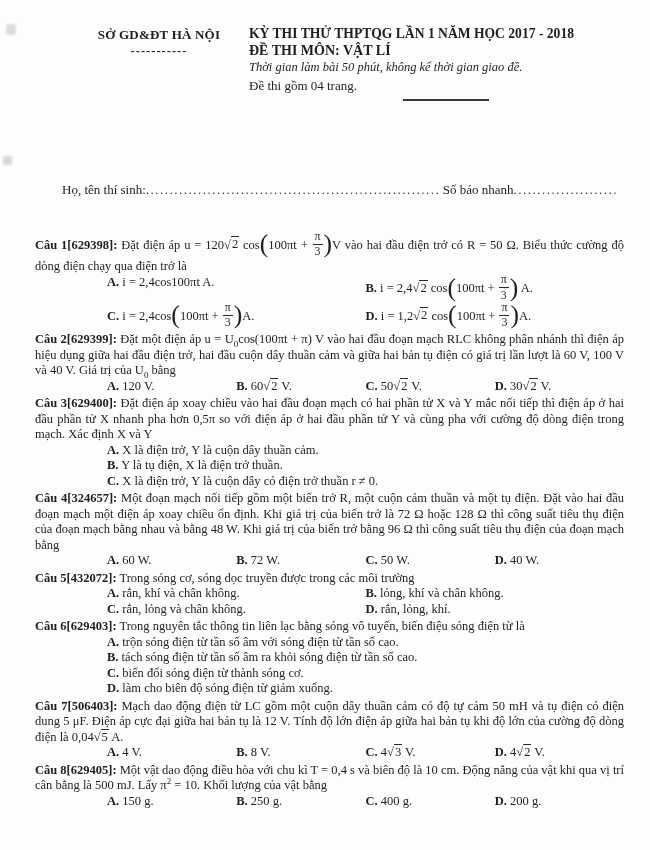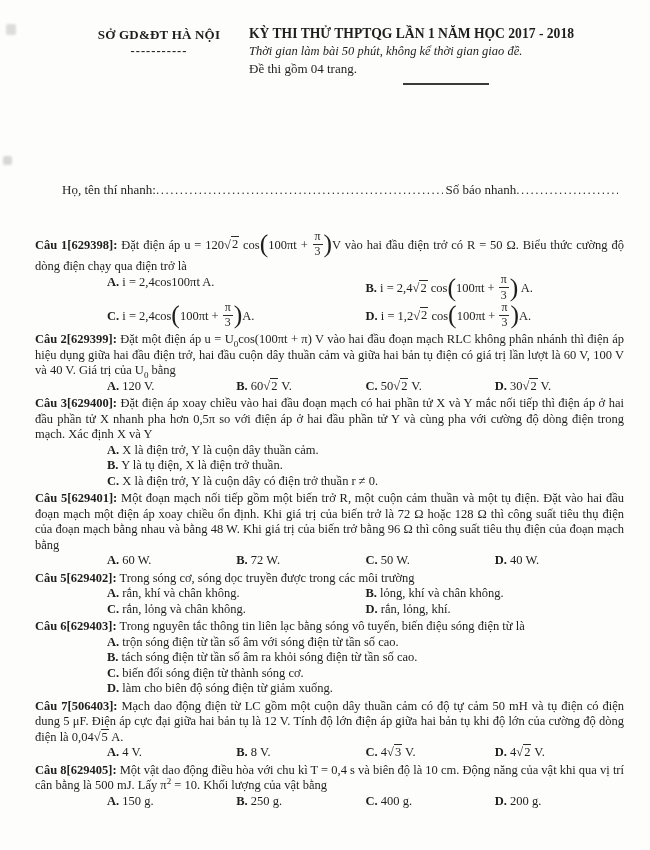--- a/index.html
+++ b/index.html
@@ -60,28 +60,29 @@
 <div class="blot b1"></div>
 <div class="blot b2"></div>
 
 <header>
   <div class="h-left">
     <div class="l1">SỞ GD&amp;ĐT HÀ NỘI</div>
     <div class="dash">-----------</div>
   </div>
   <div class="h-right">
     <div class="t1">KỲ THI THỬ THPTQG LẦN 1 NĂM HỌC 2017 - 2018</div>
+    <div class="t2">ĐỀ THI MÔN: VẬT LÍ</div>
     <div class="t3">Thời gian làm bài 50 phút, không kể thời gian giao đề.</div>
     <div class="t4">Đề thi gồm 04 trang.</div>
     <div class="rule"></div>
   </div>
 </header>
 
 <div class="cand">
-  <span class="lbl">Họ, tên thí nhanh:</span>
+  <span class="lbl">Họ, tên thí sinh:</span>
   <span class="dots grow">........................................................................................</span>
   <span class="lbl2">Số  báo nhanh</span>
   <span class="dots fixed">.....................................</span>
 </div>
 
 <main>
     <div class="question">
       <p class="stem"><span class="qnum">Câu 1[629398]:</span> Đặt điện áp  u = 120<span class="sqrt"><span class="rsign">√</span><span class="rad">2</span></span> cos<span class="bp">(</span>100πt + <span class="frac"><span class="fnum">π</span><span class="fden">3</span></span><span class="bp">)</span>V vào hai đầu điện trở có R = 50 Ω. Biểu thức cường độ dòng điện chạy qua điện trở là</p>
       <div class="opts cols2">
         <div class="opt"><span class="olabel">A.</span> i = 2,4cos100πt  A.</div>
@@ -101,30 +102,30 @@
     </div>
     <div class="question">
       <p class="stem"><span class="qnum">Câu 3[629400]:</span> Đặt điện áp xoay chiều vào hai đầu đoạn mạch có hai phần tử X và Y mắc nối tiếp thì điện áp ở hai đầu phần tử X nhanh pha hơn 0,5π so với điện áp ở hai đầu phần tử Y và cùng pha với cường độ dòng điện trong mạch. Xác định X và Y</p>
       <div class="opts stack">
         <div class="opt"><span class="olabel">A.</span> X là điện trở, Y là cuộn dây thuần cảm.</div>
         <div class="opt"><span class="olabel">B.</span> Y là tụ điện, X là điện trở thuần.</div>
         <div class="opt"><span class="olabel">C.</span> X là điện trở, Y là cuộn dây có điện trở thuần r ≠ 0.</div>
       </div>
     </div>
     <div class="question">
-      <p class="stem"><span class="qnum">Câu 5[629401]:</span> Một đoạn mạch nối tiếp gồm một biến trở R, một cuộn cảm thuần và một tụ điện. Đặt vào hai đầu đoạn mạch một điện áp xoay chiều ổn định. Khi giá trị của biến trở là 72 Ω hoặc 128 Ω thì công suất tiêu thụ điện của đoạn mạch bằng nhau và bằng 48 W. Khi giá trị của biến trở bằng 96 Ω thì công suất tiêu thụ điện của đoạn mạch bằng</p>
+      <p class="stem"><span class="qnum">Câu 4[324657]:</span> Một đoạn mạch nối tiếp gồm một biến trở R, một cuộn cảm thuần và một tụ điện. Đặt vào hai đầu đoạn mạch một điện áp xoay chiều ổn định. Khi giá trị của biến trở là 72 Ω hoặc 128 Ω thì công suất tiêu thụ điện của đoạn mạch bằng nhau và bằng 48 W. Khi giá trị của biến trở bằng 96 Ω thì công suất tiêu thụ điện của đoạn mạch bằng</p>
       <div class="opts cols4">
         <div class="opt"><span class="olabel">A.</span> 60 W.</div>
         <div class="opt"><span class="olabel">B.</span> 72 W.</div>
         <div class="opt"><span class="olabel">C.</span> 50 W.</div>
         <div class="opt"><span class="olabel">D.</span> 40 W.</div>
       </div>
     </div>
     <div class="question">
-      <p class="stem"><span class="qnum">Câu 5[629402]:</span> Trong sóng cơ, sóng dọc truyền được trong các môi trường</p>
+      <p class="stem"><span class="qnum">Câu 5[432072]:</span> Trong sóng cơ, sóng dọc truyền được trong các môi trường</p>
       <div class="opts cols2">
         <div class="opt"><span class="olabel">A.</span> rắn, khí và chân không.</div>
         <div class="opt"><span class="olabel">B.</span> lỏng, khí và chân không.</div>
         <div class="opt"><span class="olabel">C.</span> rắn, lỏng và chân không.</div>
         <div class="opt"><span class="olabel">D.</span> rắn, lỏng, khí.</div>
       </div>
     </div>
     <div class="question">
       <p class="stem"><span class="qnum">Câu 6[629403]:</span> Trong nguyên tắc thông tin liên lạc bằng sóng vô tuyến, biến điệu sóng điện từ là</p>
       <div class="opts stack">

